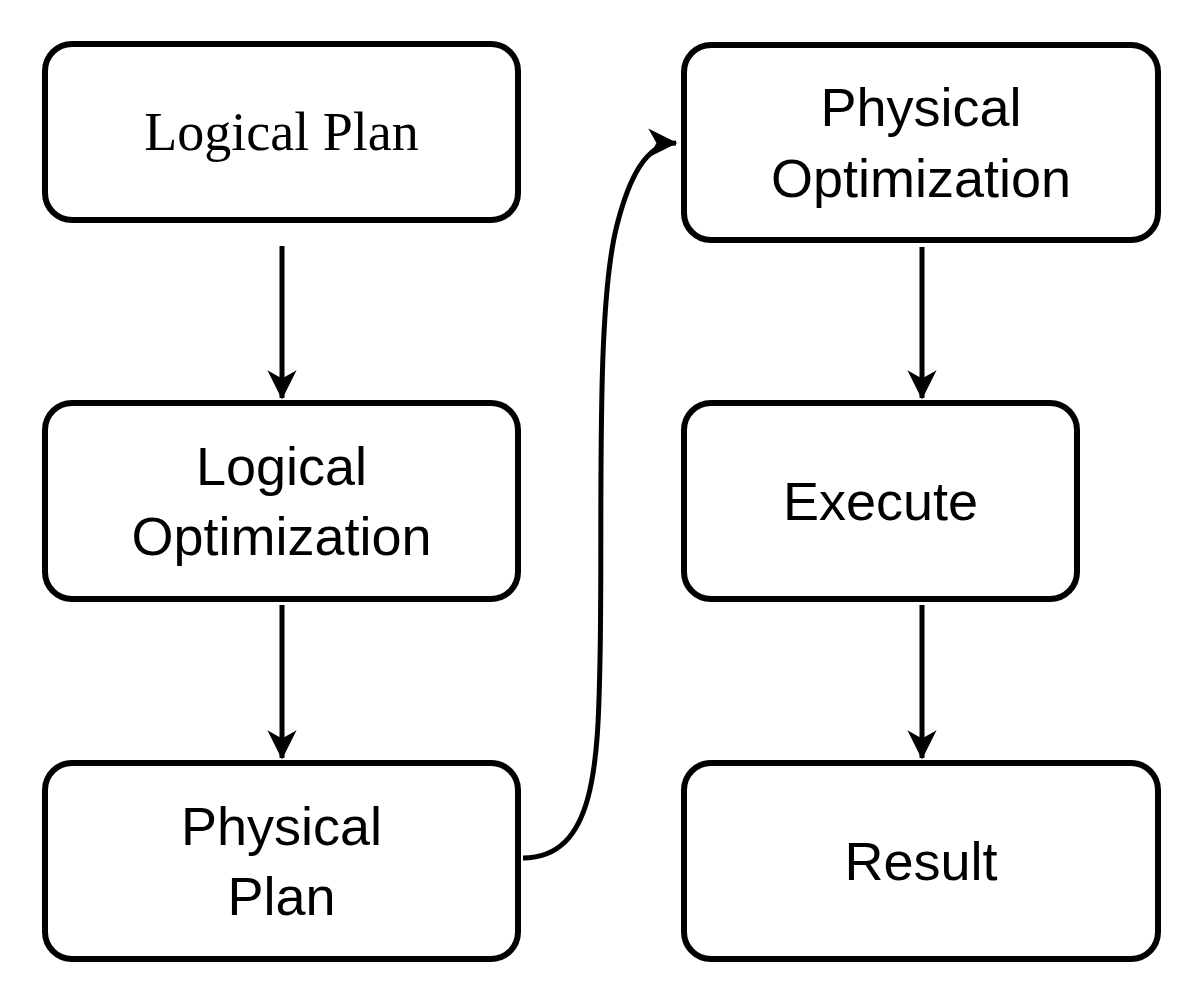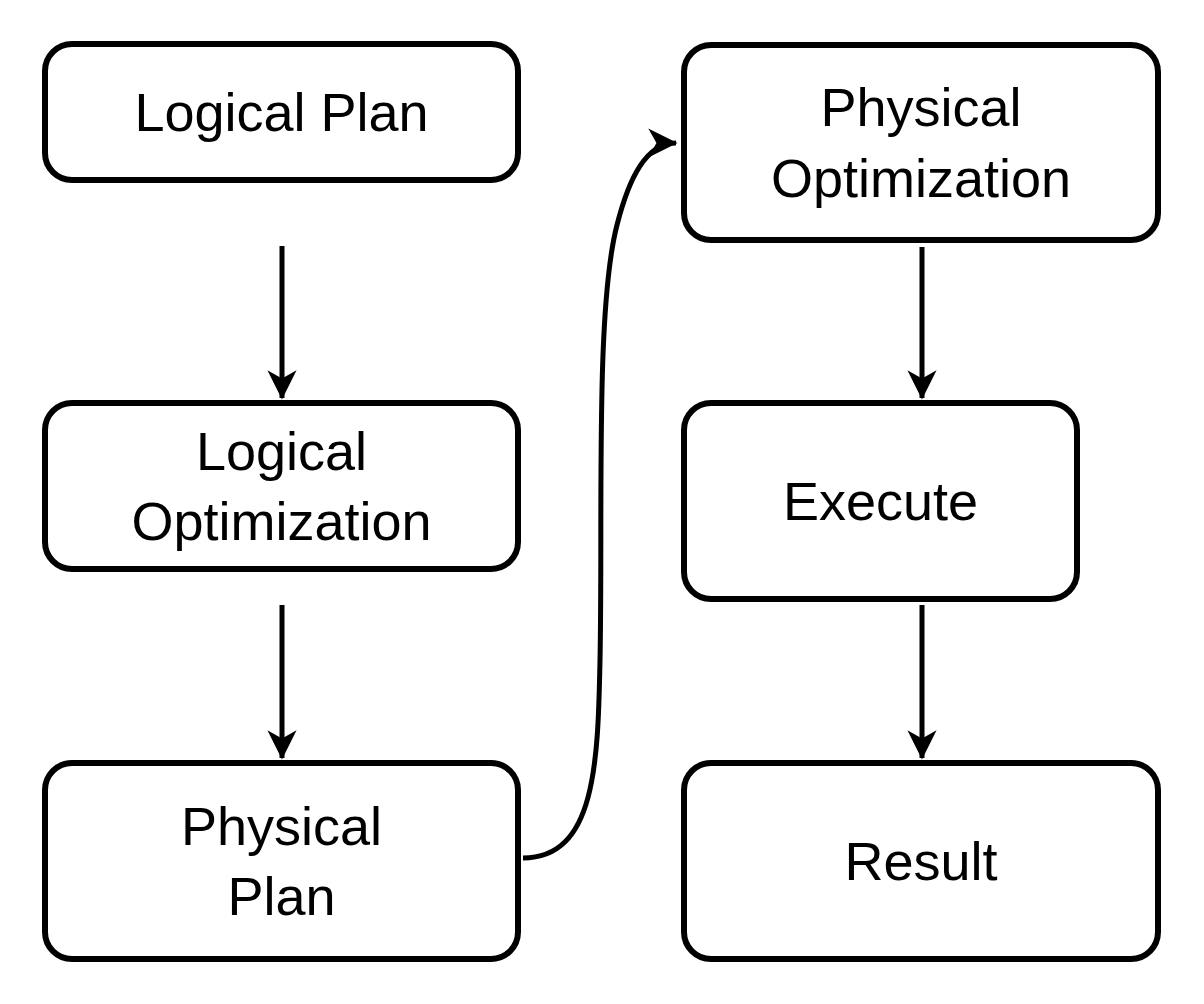--- a/index.html
+++ b/index.html
@@ -27,22 +27,22 @@
     text-align: center;
   }
   .node-label {
     color: #000000;
     font-size: 54px;
     line-height: 1.3;
     white-space: pre-line;
     font-weight: 400;
   }
   
-  .n-logical-plan          { left: 42px;  top: 41px;  width: 479px; height: 142px; }
-  .n-logical-optimization  { left: 42px;  top: 400px; width: 479px; height: 172px; }
+  .n-logical-plan          { left: 42px;  top: 41px;  width: 479px; height: 182px; font-family: Liberation Serif, serif; }
+  .n-logical-optimization  { left: 42px;  top: 400px; width: 479px; height: 202px; }
   .n-physical-plan         { left: 42px;  top: 760px; width: 479px; height: 202px; }
   
   .n-physical-optimization { left: 681px; top: 42px;  width: 480px; height: 201px; }
   .n-execute               { left: 681px; top: 400px; width: 399px; height: 202px; }
   .n-result                { left: 681px; top: 760px; width: 480px; height: 202px; }
 
   .edges-layer {
     position: absolute;
     left: 0;
     top: 0;

